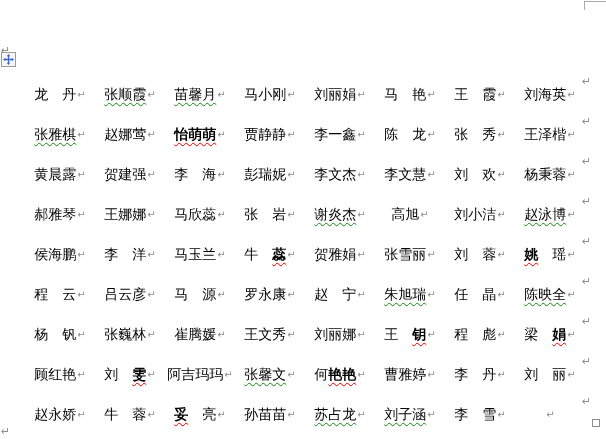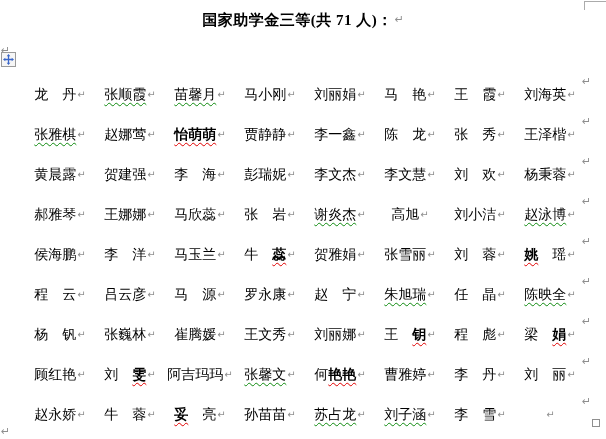--- a/index.html
+++ b/index.html
@@ -45,21 +45,20 @@
   .u-green{text-decoration-color:#0e8a0e;}
   .u-red{text-decoration-color:#e00000;font-weight:bold;}
   .cellmark{margin-left:1px;margin-top:3px;font-size:10px;line-height:1;}
   .rowmark{position:absolute;left:582px;font-size:11px;line-height:1;}
 </style>
 </head>
 <body>
 
 <div class="page">
 
-  <div class="doc-title"><span>国家助学金三等(共 71 人)：</span><span class="pilcrow title-mark">↵</span></div>
 
   <span class="pilcrow empty-para-mark">↵</span>
 
   <div class="move-handle">
     <span style="display:flex;">
       <svg width="11" height="11" viewBox="0 0 12 12">
         <path d="M6 0 L8 2.5 H6.7 V5.3 H9.5 V4 L12 6 L9.5 8 V6.7 H6.7 V9.5 H8 L6 12 L4 9.5 H5.3 V6.7 H2.5 V8 L0 6 L2.5 4 V5.3 H5.3 V2.5 H4 Z" fill="#3a66c9"></path>
       </svg>
     </span>
   </div>

